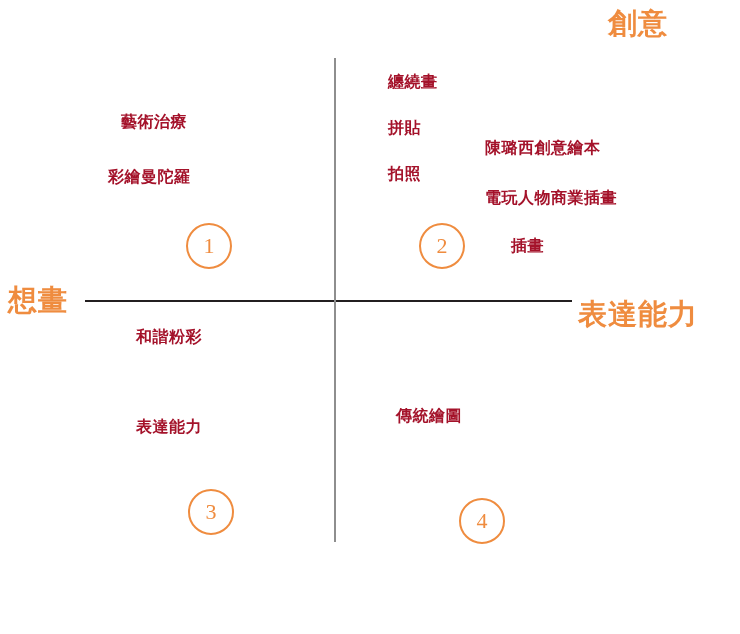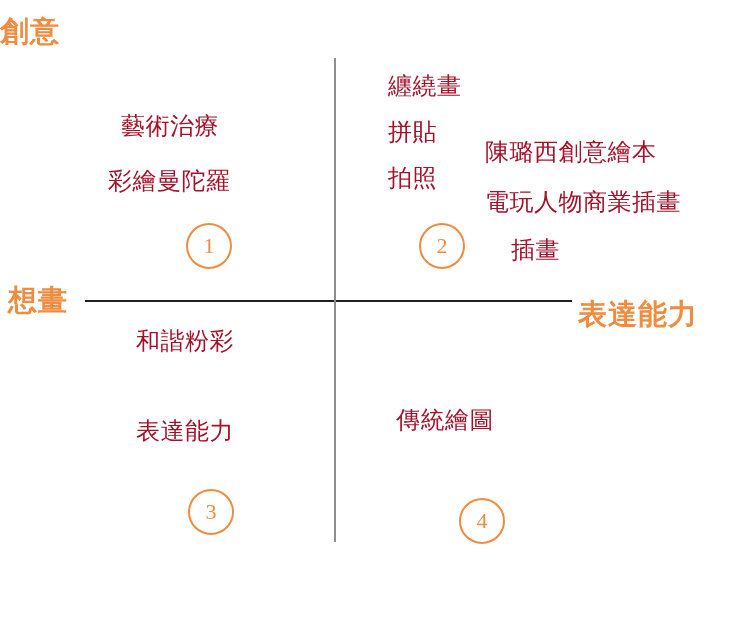--- a/index.html
+++ b/index.html
@@ -39,31 +39,31 @@
   
   .axis-label {
     position: absolute;
     color: #ef8c3f;
     font-weight: bold;
     font-size: 29px;
     line-height: 1;
     white-space: nowrap;
     letter-spacing: 1px;
   }
-  #label-top    { left: 0;   top: 17px;  width: 668px; text-align: left; }
+  #label-top    { left: 0;   top: 9px;  width: 668px; text-align: right; }
   #label-bottom { left: 0;   top: 549px; width: 668px; text-align: center; }
   #label-left   { left: 8px; top: 286px; }
   #label-right  { left: 578px; top: 300px; }
 
   
   .item {
     position: absolute;
     color: #a4122a;
-    font-weight: normal;
-    font-size: 24px;
+    font-weight: bold;
+    font-size: 16px;
     line-height: 1;
     white-space: nowrap;
     letter-spacing: 0.5px;
   }
 
   
   #q1-i0 { left: 121px; top: 114px; }
   #q1-i1 { left: 108px; top: 169px; }
 
   

